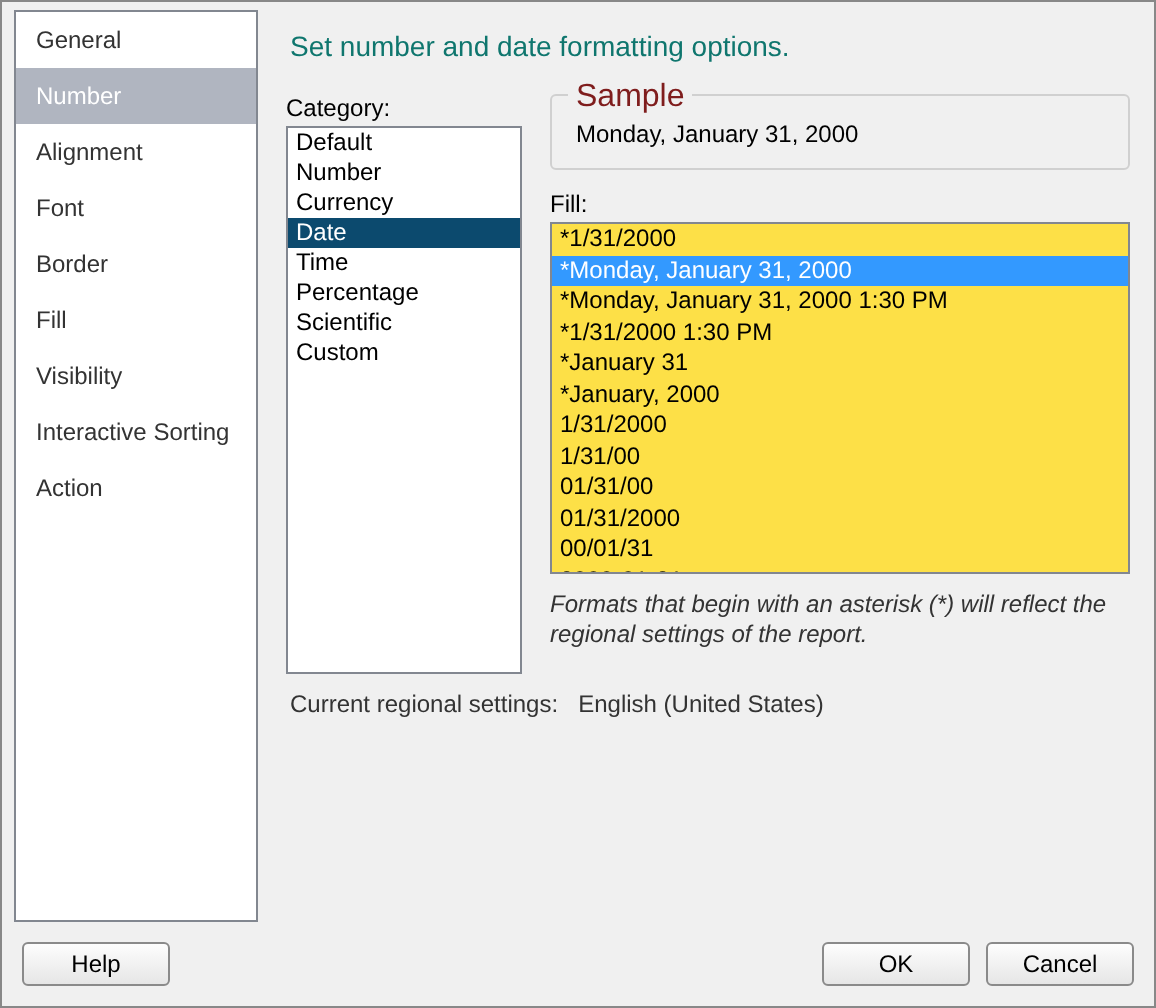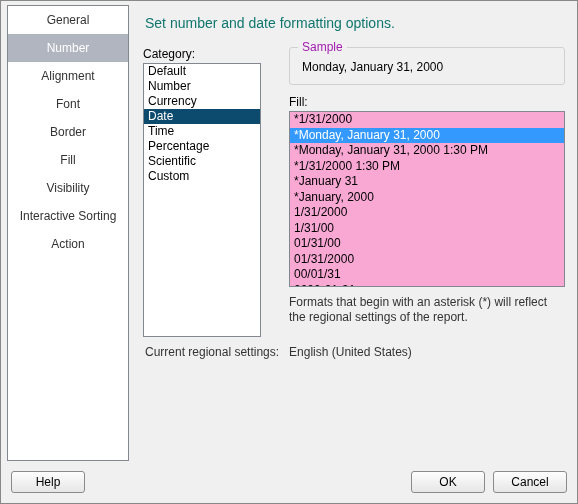--- a/index.html
+++ b/index.html
@@ -22,29 +22,28 @@
   .side-list {
     flex: 1;
     background: #fff;
     border: 1px solid #828790;
     overflow-y: auto;
   }
   .side-item {
     padding: 7px 10px;
     color: #333;
     cursor: default;
-    text-align: center;
   }
   .side-item.selected {
     background: #b0b5c0;
     color: #fff;
   }
   .main { flex: 1; padding: 10px 12px 6px 12px; display: flex; flex-direction: column; }
   .title { font-size: 14px; color: #0f766e; margin: 4px 0 16px 2px; }
-  .row { display: flex; gap: 28px; }
+  .row { display: flex; gap: 14px; }
   .col { display: flex; flex-direction: column; }
   .lbl { margin-bottom: 2px; }
   .categoryBox {
     width: 118px; height: 274px;
     background: #fff; border: 1px solid #828790;
     overflow-y: auto;
     font-size: 12px;
   }
   .cat-item { padding: 0px 4px; line-height: 15px; cursor: default; }
   .cat-item.selected { background: #0c4a6e; color: #fff; }
@@ -52,32 +51,32 @@
   .sampleGroup {
     border: 1px solid #d0d0d0;
     border-radius: 3px;
     padding: 8px 10px 10px 10px;
     margin-bottom: 10px;
     position: relative;
   }
   .sampleGroup .legend {
     position: absolute; top: -8px; left: 8px;
     background: #f0f0f0; padding: 0 4px;
-    font-size: 12px; color: #a21caf;
+    font-size: 16px; color: #7f1d1d;
   }
   .sampleVal { padding: 4px 2px 0 2px; }
   .typeBox {
-    background: #f9a8d4; border: 1px solid #828790;
+    background: #fde047; border: 1px solid #828790;
     height: 176px;
     overflow-y: scroll;
     font-size: 12px;
   }
   .type-item { padding: 0px 4px; line-height: 15.5px; cursor: default; white-space: nowrap; }
   .type-item.selected { background: #3399ff; color: #fff; }
-  .hint { margin-top: 8px; color: #333; line-height: 15px; }
+  .hint { margin-top: 8px; color: #333; line-height: 15px; font-style: italic; }
   .regional { margin-top: 8px; margin-left: 2px; color: #333; }
   .footer {
     display: flex; align-items: center;
     padding: 6px 10px 10px 10px;
     gap: 8px;
   }
   .spacer { flex: 1; }
   .btn {
     min-width: 74px; height: 22px;
     background: linear-gradient(#fdfdfd, #e6e6e6);

